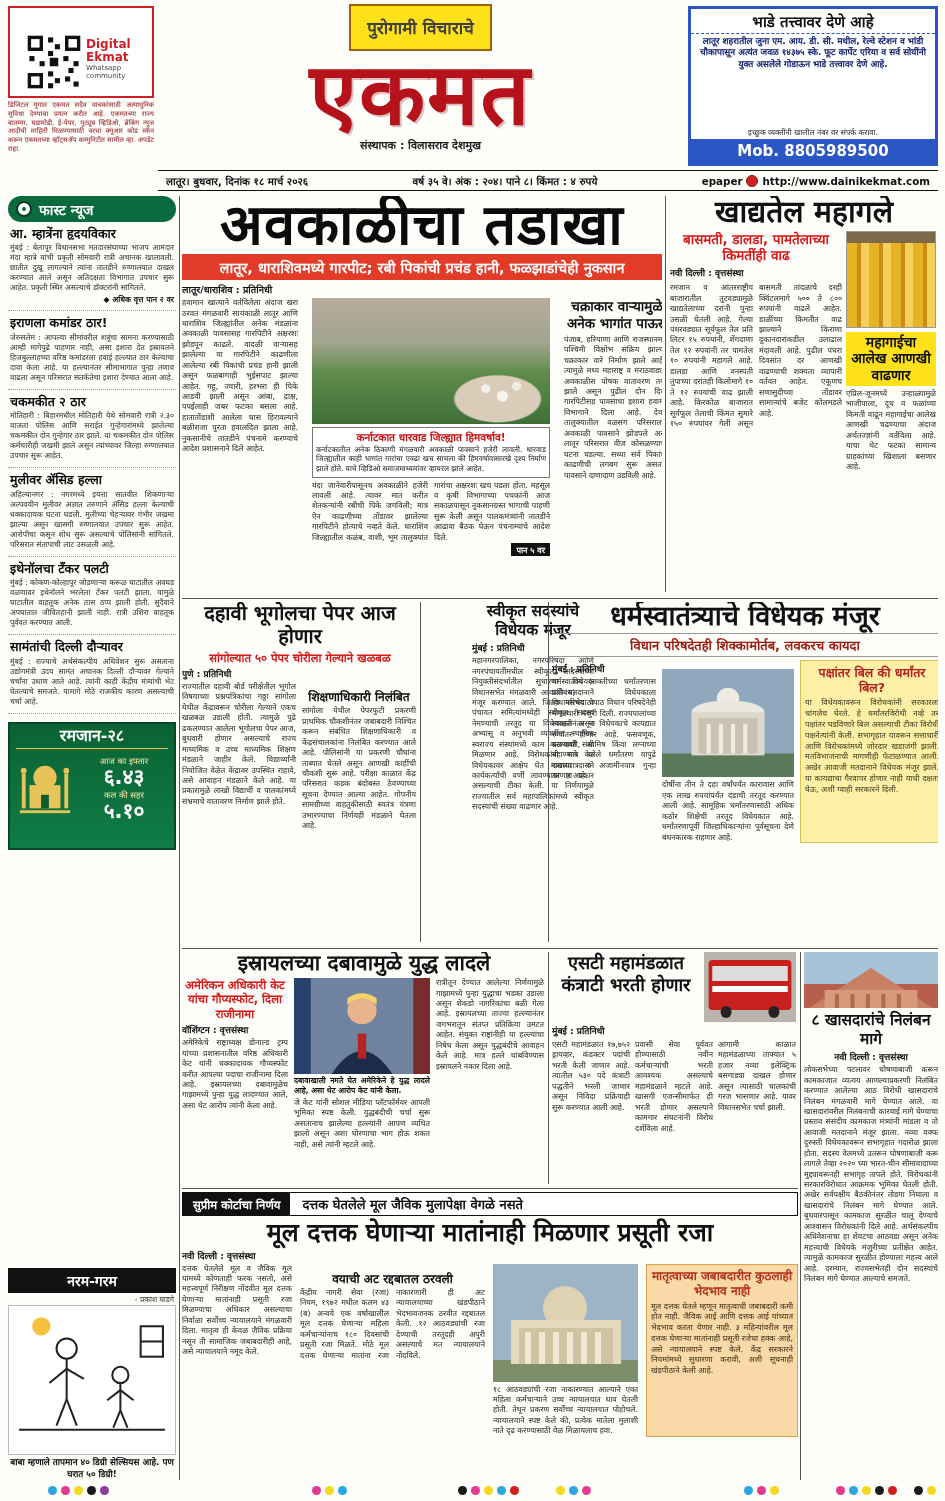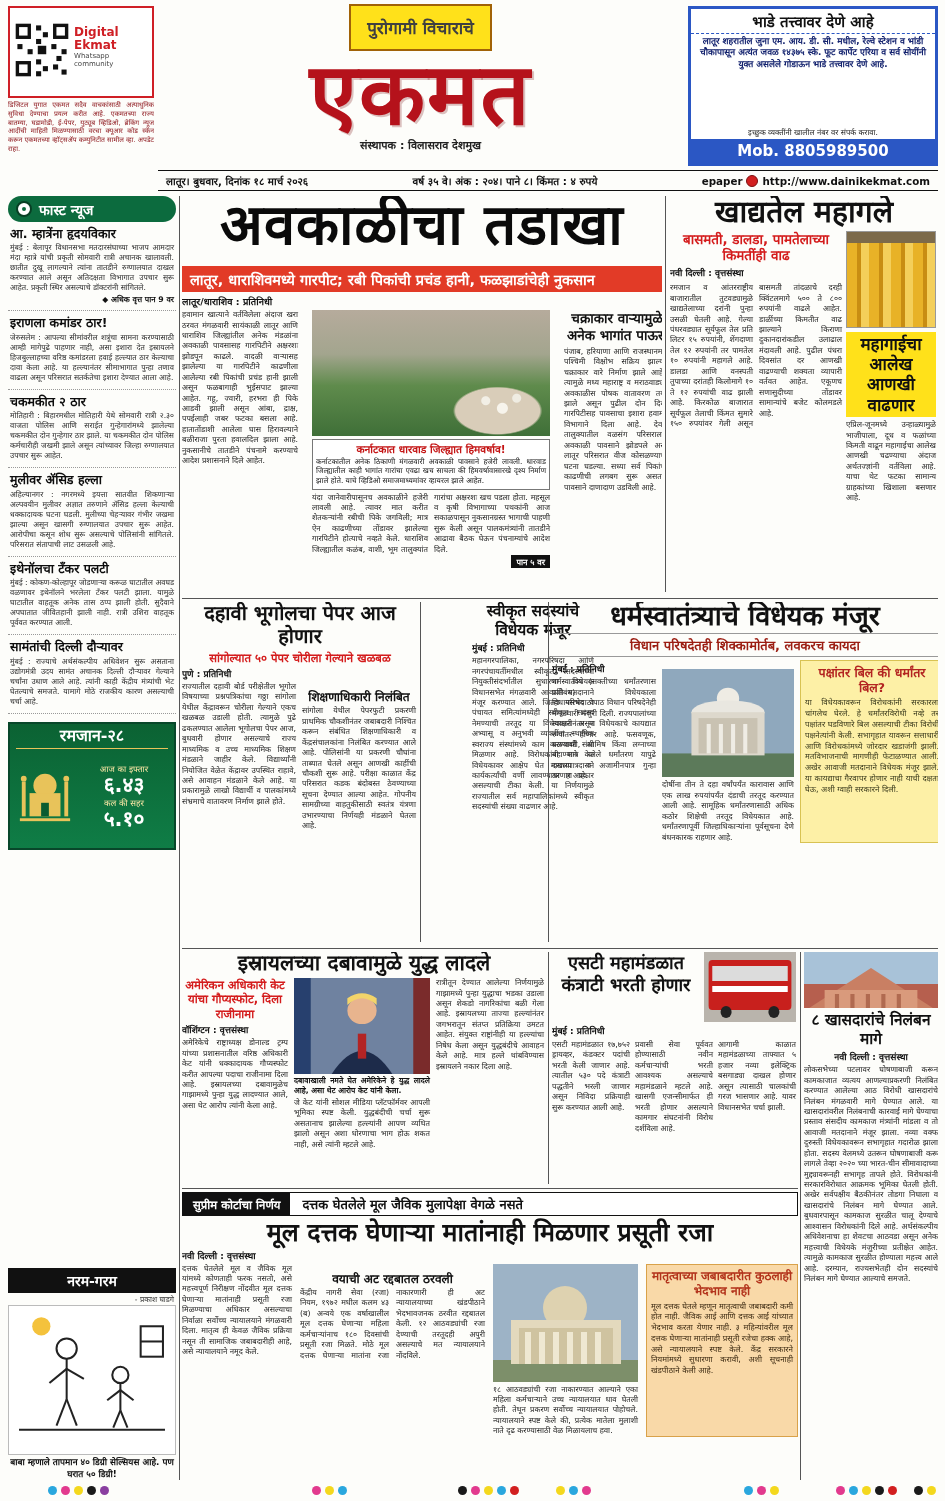--- a/index.html
+++ b/index.html
@@ -5,21 +5,21 @@
   html,body{margin:0;padding:0;background:#888;}
   .paper{position:relative;width:945px;height:1501px;background:#fdfdfa;overflow:hidden;
          font-family:"DejaVu Sans","Liberation Sans",sans-serif;color:#111;}
   .abs{position:absolute;overflow:hidden;}
   .body-text{font-size:7.8px;line-height:1.34;text-align:justify;color:#1c1c1c;}
   .byline{font-size:9px;font-weight:700;color:#111;margin:2px 0;}
   .rule-v{position:absolute;width:1px;background:#555;}
   .rule-h{position:absolute;height:1px;background:#555;}
 
   
-  .qr-box{border:2px solid #cf1f25;height:92px;display:flex;gap:4px;padding:4px;box-sizing:border-box;background:#fff;}
+  .qr-box{border:2px solid #cf1f25;height:92px;display:flex;gap:4px;padding:16px;box-sizing:border-box;background:#fff;}
   .qr-svg{width:56px;height:56px;flex:none;margin-top:10px;}
   .qr-brand{color:#cf1f25;font-weight:800;font-size:12px;line-height:1.1;margin-top:14px;}
   .qr-sub{font-size:7px;color:#444;}
   .qr-note{font-size:6.8px;line-height:1.3;color:#8a1016;text-align:justify;margin-top:3px;}
 
   .masthead{text-align:center;}
   .mh-tagline{display:inline-block;background:#ffe11a;border:2px solid #a16207;
               font-size:17px;font-weight:800;padding:10px 16px;color:#404040;}
   .mh-title{font-size:86px;font-weight:800;color:#b5121b;line-height:1.02;letter-spacing:2px;
             text-shadow:2px 2px 0 rgba(120,10,10,.25);}
@@ -45,34 +45,34 @@
            display:inline-block;position:relative;}
   .fn-icon:after{content:"";position:absolute;left:4px;top:4px;width:4px;height:4px;border-radius:50%;background:#0c6b3e;}
   .sb-article{padding:5px 2px 6px;border-bottom:1px dotted #999;}
   .sb-h{font-size:12.5px;font-weight:800;color:#0d0d0d;margin-bottom:2px;line-height:1.15;}
   .sb-b{font-size:7.6px;line-height:1.32;text-align:justify;color:#2a2a2a;}
   .sb-more{font-size:7.8px;font-weight:800;text-align:right;color:#111;margin-top:1px;}
 
   .ramzan{margin-top:8px;height:128px;flex:none;background:linear-gradient(180deg,#0b6233,#0f7d46);
           border:2px solid #08472a;color:#fff;box-sizing:border-box;padding:0 6px;}
   .rz-title{text-align:center;font-size:16px;font-weight:800;border-bottom:1px solid #e8c35a;padding-bottom:2px;}
-  .rz-row{display:flex;align-items:center;gap:6px;margin-top:12px;}
+  .rz-row{display:flex;align-items:center;gap:6px;margin-top:4px;}
   .rz-col{flex:1;text-align:center;}
   .rz-label{font-size:8.5px;color:#ffe9a8;}
   .rz-time{font-size:21px;font-weight:800;color:#fff;line-height:1.1;}
 
   .naram{margin-top:auto;flex:none;}
   .ng-head{background:#111;color:#fff;font-size:14px;font-weight:800;text-align:center;padding:3px 0;}
   .ng-credit{font-size:7.5px;text-align:right;color:#333;padding:1px 2px;}
   .ng-cartoon{height:148px;border:1px solid #bbb;background:#fff;}
   .ng-caption{font-size:8.8px;font-weight:700;text-align:center;color:#111;margin-top:2px;line-height:1.3;}
 
   
   .lead h1{font-size:56px;font-weight:800;text-align:center;margin:0;line-height:1.02;letter-spacing:1px;color:#0a0a0a;}
-  .lead-sub{background:#e23b27;color:#fff;font-size:14.5px;font-weight:800;text-align:left;padding:3px 8px;margin-top:13px;}
+  .lead-sub{background:#e23b27;color:#fff;font-size:14.5px;font-weight:800;text-align:center;padding:3px 8px;margin-top:1px;}
   .lead-byline{font-size:9.5px;font-weight:800;margin:3px 0 2px;}
   .lead-grid{display:flex;gap:14px;}
   .lead-c1{width:116px;flex:none;}
   .lead-mid{width:238px;flex:none;}
   .lead-side{width:106px;flex:none;}
   .lead-side h3{font-size:13.5px;font-weight:800;text-align:center;line-height:1.25;margin:0 0 3px;}
   .cap-box{border:1px solid #777;padding:3px;margin-top:3px;background:#fff;}
   .cap-title{color:#c41414;font-weight:800;font-size:10.5px;text-align:center;line-height:1.2;}
   .cap-body{font-size:7.4px;line-height:1.3;text-align:justify;margin-top:1px;}
   .lead-mid-text{column-count:2;column-gap:6px;margin-top:3px;}
@@ -95,21 +95,21 @@
   .ph-court{height:118px;}
   .photo svg{display:block;width:100%;height:100%;}
 
   
   .oil h2{font-size:30px;font-weight:800;text-align:center;margin:0;line-height:1.05;}
   .oil-row{display:flex;gap:4px;margin-top:3px;}
   .oil-left{width:172px;flex:none;display:flex;flex-direction:column;}
   .oil-sub{color:#d41c1c;font-size:13.5px;font-weight:800;line-height:1.25;text-align:center;}
   .oil-body2{column-count:2;column-gap:6px;flex:1;margin-top:2px;}
   .oil-right{width:90px;flex:none;}
-  .yellow-head{background:#ffe11a;font-weight:800;font-size:17px;text-align:center;padding:2px 1px;margin:4px 0 3px;line-height:1.2;}
+  .yellow-head{background:#ffe11a;font-weight:800;font-size:14px;text-align:center;padding:2px 1px;margin:4px 0 3px;line-height:1.2;}
 
   
   .geo h2{font-size:20px;font-weight:800;text-align:center;margin:0;line-height:1.15;}
   .geo-sub{color:#d41c1c;font-size:11.5px;font-weight:800;text-align:center;margin:2px 0;}
   .geo-grid{display:flex;gap:6px;}
   .geo-col{width:114px;flex:none;}
   .sub2{font-size:12px;font-weight:800;text-align:center;margin-bottom:2px;line-height:1.2;margin-top:8px;}
 
   .coopt h3{font-size:15.5px;font-weight:800;text-align:center;margin:0;line-height:1.2;}
 
@@ -227,21 +227,21 @@
 
   <div class="abs sidebar" style="left:8px;top:196px;width:168px;height:1284px;">
     <div class="fn-head">
       <span class="fn-icon"></span>
       <span>फास्ट न्यूज</span>
     </div>
 
     <div class="sb-article">
       <div class="sb-h">आ. म्हात्रेंना हृदयविकार</div>
       <div class="sb-b">मुंबई : बेलापूर विधानसभा मतदारसंघाच्या भाजप आमदार मंदा म्हात्रे यांची प्रकृती सोमवारी रात्री अचानक खालावली. छातीत दुखू लागल्याने त्यांना तातडीने रुग्णालयात दाखल करण्यात आले असून अतिदक्षता विभागात उपचार सुरू आहेत. प्रकृती स्थिर असल्याचे डॉक्टरांनी सांगितले.</div>
-      <div class="sb-more">◆ अधिक वृत्त पान 9 वर</div>
+      <div class="sb-more">◆ अधिक वृत्त पान २ वर</div>
     </div>
     <div class="sb-article">
       <div class="sb-h">इराणला कमांडर ठार!</div>
       <div class="sb-b">जेरुसलेम : आपल्या सीमांवरील शत्रूंचा सामना करण्यासाठी आम्ही मागेपुढे पाहणार नाही, असा इशारा देत इस्रायलने हिजबुल्लाहच्या वरिष्ठ कमांडरला हवाई हल्ल्यात ठार केल्याचा दावा केला आहे. या हल्ल्यानंतर सीमाभागात पुन्हा तणाव वाढला असून परिसरात सतर्कतेचा इशारा देण्यात आला आहे.</div>
     </div>
     <div class="sb-article">
       <div class="sb-h">चकमकीत २ ठार</div>
       <div class="sb-b">मोतिहारी : बिहारमधील मोतिहारी येथे सोमवारी रात्री २.३० वाजता पोलिस आणि सराईत गुन्हेगारांमध्ये झालेल्या चकमकीत दोन गुन्हेगार ठार झाले. या चकमकीत दोन पोलिस कर्मचारीही जखमी झाले असून त्यांच्यावर जिल्हा रुग्णालयात उपचार सुरू आहेत.</div>
     </div>
     <div class="sb-article">

